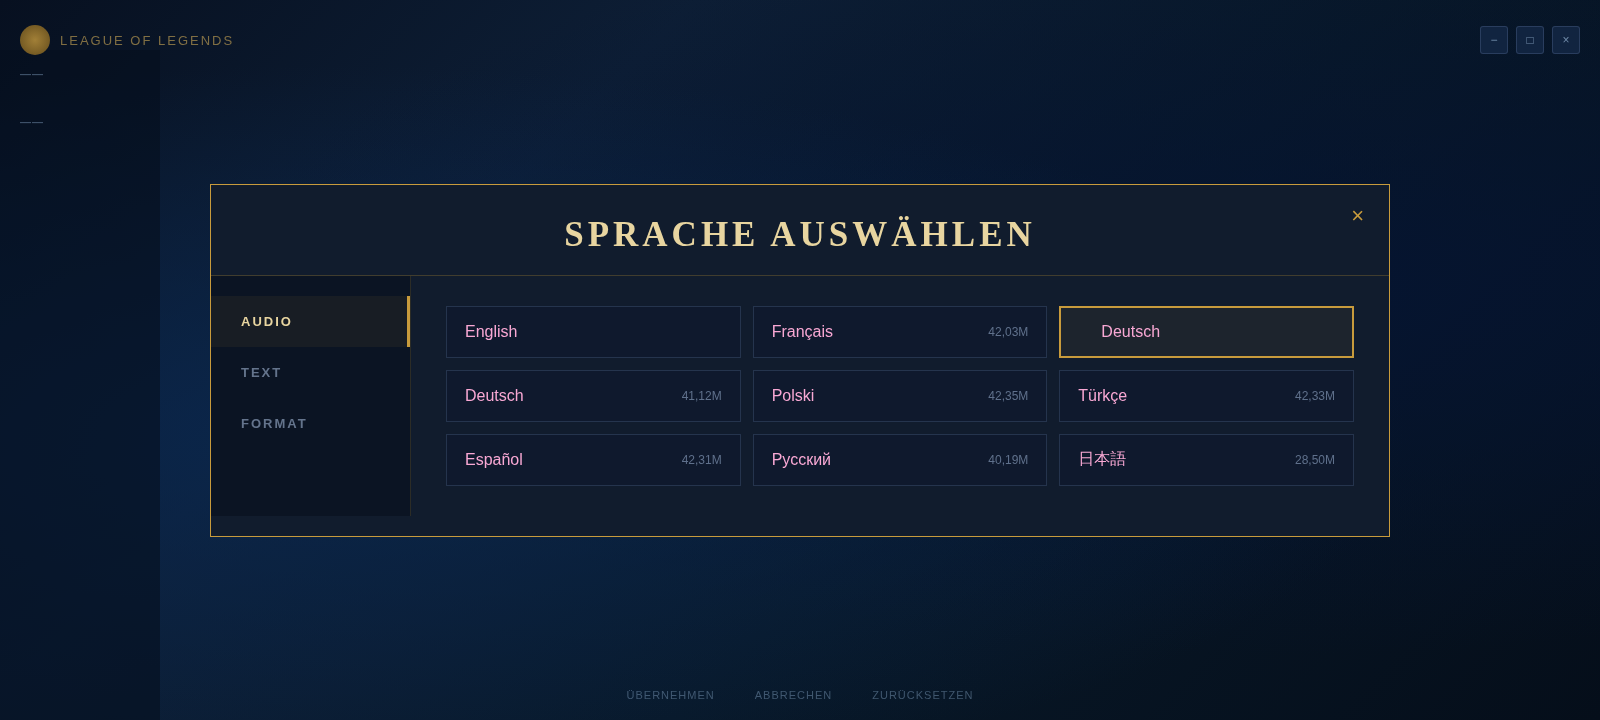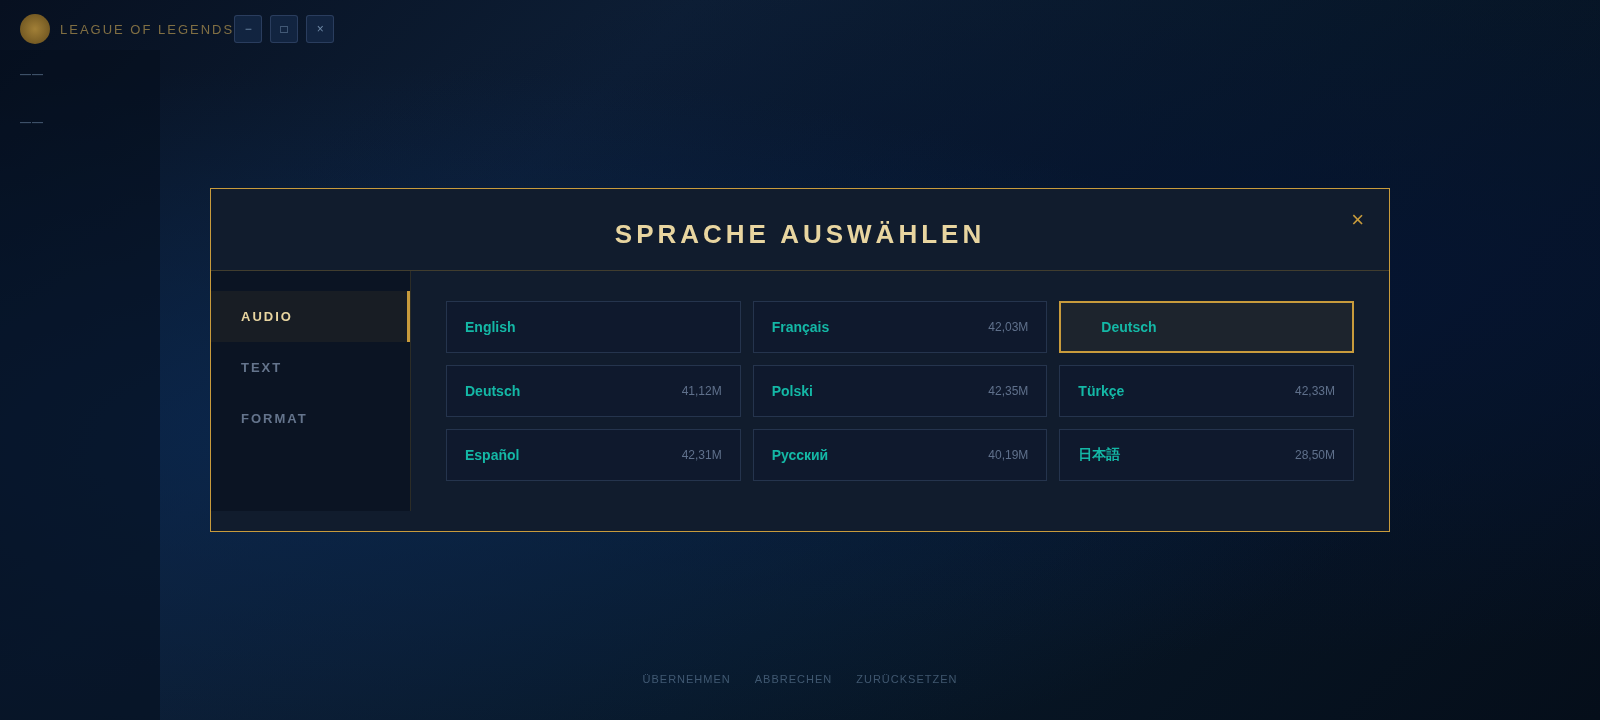--- a/index.html
+++ b/index.html
@@ -16,28 +16,28 @@
     .bg-overlay {
       position: absolute;
       inset: 0;
       background: radial-gradient(ellipse at 20% 60%, rgba(10, 40, 80, 0.8) 0%, transparent 60%),
                   radial-gradient(ellipse at 80% 40%, rgba(5, 20, 50, 0.9) 0%, transparent 60%),
                   linear-gradient(135deg, #071020 0%, #0d1e35 30%, #081828 60%, #050e1a 100%);
     }
 
     .top-bar {
       position: absolute;
-      top: 4px;
+      top: 15px;
       left: 0;
       right: 0;
       height: 50px;
       display: flex;
       align-items: center;
       padding: 4px 20px;
-      justify-content: flex-start;
+      justify-content: space-between;
       z-index: 10;
     }
 
     .top-left {
       display: flex;
       align-items: center;
       gap: 10px;
     }
 
     .top-logo {
@@ -89,28 +89,28 @@
       padding: 18px 20px;
       color: rgba(120, 150, 180, 0.5);
       font-size: 11px;
       letter-spacing: 1px;
       text-transform: uppercase;
       font-weight: 600;
     }
 
     .bottom-bar {
       position: absolute;
-      bottom: 16px;
+      bottom: 0;
       left: 0;
       right: 0;
       height: 50px;
       display: flex;
       align-items: center;
       justify-content: center;
-      gap: 24px;
+      gap: 40px;
       z-index: 5;
     }
 
     .bottom-btn {
       color: rgba(120, 150, 180, 0.5);
       font-size: 11px;
       letter-spacing: 1px;
       text-transform: uppercase;
     }
 
@@ -133,24 +133,25 @@
     }
 
     .modal-header {
       padding: 30px 40px 20px;
       border-bottom: 1px solid rgba(180, 140, 50, 0.3);
       text-align: center;
     }
 
     .modal-title {
       color: #e8d5a0;
-      font-size: 26px;
+      font-size: 35px;
       font-weight: 700;
       letter-spacing: 4px;
       text-transform: uppercase;
+      font-family: Liberation Serif, serif;
     }
 
     .modal-close {
       position: absolute;
       top: 20px;
       right: 25px;
       color: #c89b3c;
       font-size: 22px;
       cursor: pointer;
       background: none;
@@ -225,23 +226,23 @@
       border: 2px solid #c89b3c;
       background: rgba(180, 140, 50, 0.08);
       padding-left: 40px;
     }
 
     .lang-btn.no-size {
       
     }
 
     .lang-name {
-      color: #14b8a6;
-      font-size: 14px;
-      font-weight: 700;
+      color: #f9a8d4;
+      font-size: 16px;
+      font-weight: 400;
     }
 
     .lang-size {
       color: rgba(130, 150, 180, 0.7);
       font-size: 12px;
       margin-left: 10px;
     }
 
     .modal-footer {
       height: 20px;

